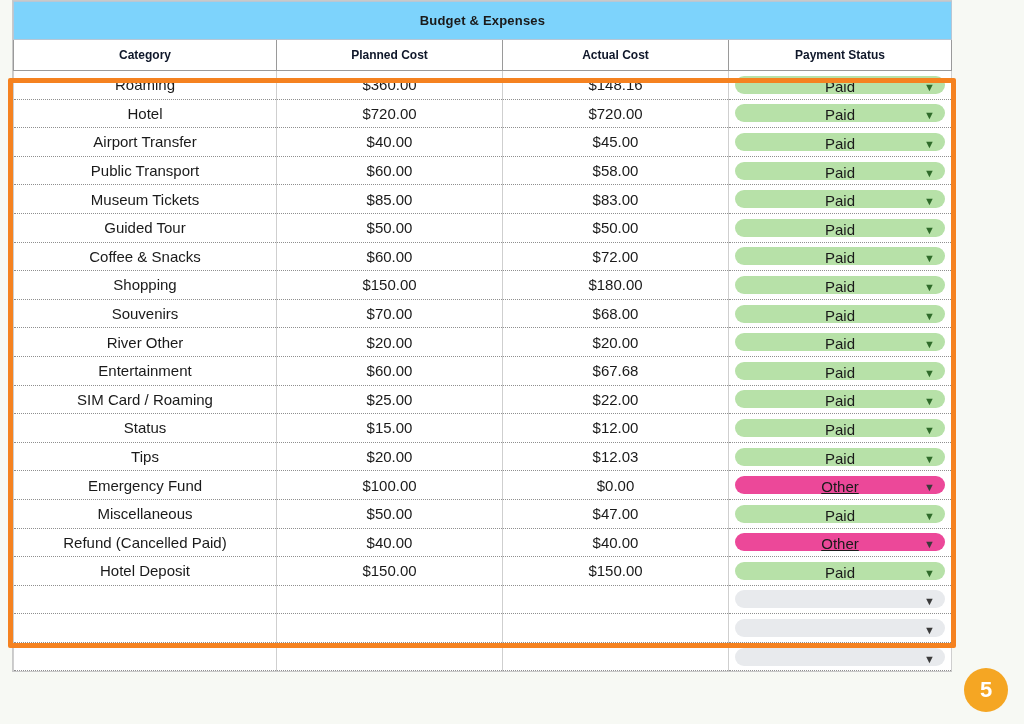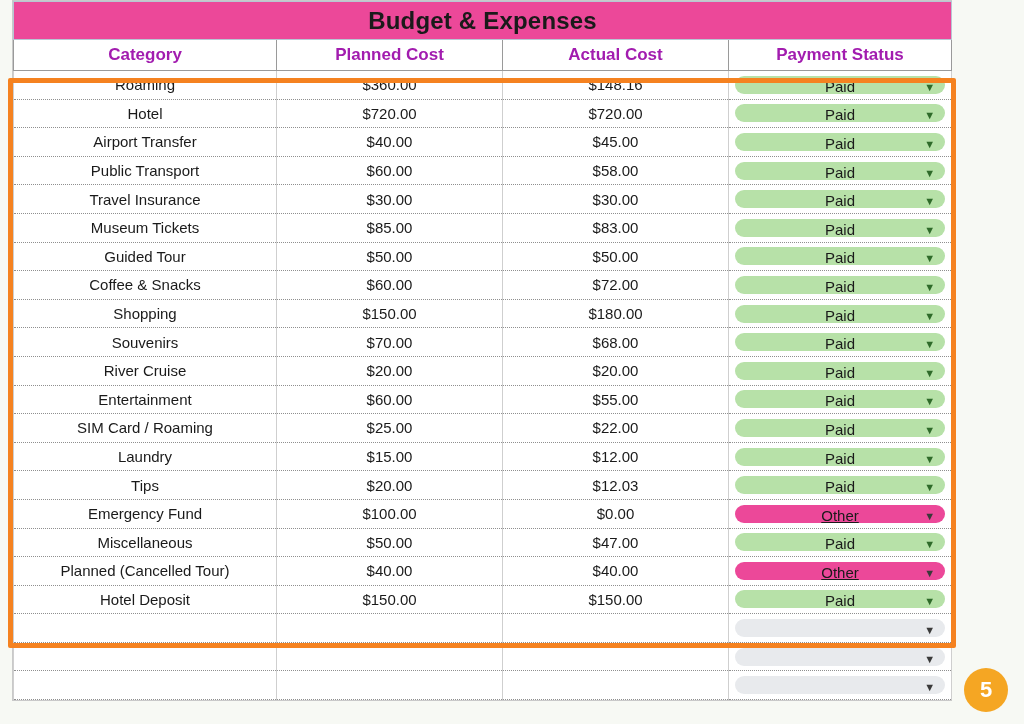--- a/index.html
+++ b/index.html
@@ -24,34 +24,34 @@
     border-collapse: collapse;
     width: 100%;
     table-layout: fixed;
   }
   col.c-category { width: 263px; }
   col.c-planned  { width: 226px; }
   col.c-actual   { width: 226px; }
   col.c-status   { width: 223px; }
 
   .title-row td {
-    background: #ec4899;
+    background: #7dd3fc;
     text-align: center;
     font-weight: bold;
-    font-size: 24px;
+    font-size: 13px;
     color: #1a1a1a;
     height: 35px;
     border: 1px solid #b8c6d4;
     letter-spacing: 0.2px;
   }
   .head-row td {
     text-align: center;
     font-weight: bold;
-    font-size: 17px;
-    color: #a21caf;
+    font-size: 12px;
+    color: #0f172a;
     height: 28px;
     border: 1px solid #9a9a9a;
     background: #ffffff;
   }
   .data-row td {
     text-align: center;
     font-size: 15px;
     color: #1a1a1a;
     height: 27.6px;
     border-left: 1px solid #cfcfcf;
@@ -178,28 +178,20 @@
         </tr>
         <tr class="data-row">
           <td class="cat">Public Transport</td>
           <td>$60.00</td>
           <td>$58.00</td>
           <td class="status-cell">
             <span class="chip paid"><span>Paid</span><span class="caret">▼</span></span>
           </td>
         </tr>
         <tr class="data-row">
-          <td class="cat">Travel Insurance</td>
-          <td>$30.00</td>
-          <td>$30.00</td>
-          <td class="status-cell">
-            <span class="chip paid"><span>Paid</span><span class="caret">▼</span></span>
-          </td>
-        </tr>
-        <tr class="data-row">
           <td class="cat">Museum Tickets</td>
           <td>$85.00</td>
           <td>$83.00</td>
           <td class="status-cell">
             <span class="chip paid"><span>Paid</span><span class="caret">▼</span></span>
           </td>
         </tr>
         <tr class="data-row">
           <td class="cat">Guided Tour</td>
           <td>$50.00</td>
@@ -226,45 +218,45 @@
         </tr>
         <tr class="data-row">
           <td class="cat">Souvenirs</td>
           <td>$70.00</td>
           <td>$68.00</td>
           <td class="status-cell">
             <span class="chip paid"><span>Paid</span><span class="caret">▼</span></span>
           </td>
         </tr>
         <tr class="data-row">
-          <td class="cat">River Cruise</td>
+          <td class="cat">River Other</td>
           <td>$20.00</td>
           <td>$20.00</td>
           <td class="status-cell">
             <span class="chip paid"><span>Paid</span><span class="caret">▼</span></span>
           </td>
         </tr>
         <tr class="data-row">
           <td class="cat">Entertainment</td>
           <td>$60.00</td>
-          <td>$55.00</td>
+          <td>$67.68</td>
           <td class="status-cell">
             <span class="chip paid"><span>Paid</span><span class="caret">▼</span></span>
           </td>
         </tr>
         <tr class="data-row">
           <td class="cat">SIM Card / Roaming</td>
           <td>$25.00</td>
           <td>$22.00</td>
           <td class="status-cell">
             <span class="chip paid"><span>Paid</span><span class="caret">▼</span></span>
           </td>
         </tr>
         <tr class="data-row">
-          <td class="cat">Laundry</td>
+          <td class="cat">Status</td>
           <td>$15.00</td>
           <td>$12.00</td>
           <td class="status-cell">
             <span class="chip paid"><span>Paid</span><span class="caret">▼</span></span>
           </td>
         </tr>
         <tr class="data-row">
           <td class="cat">Tips</td>
           <td>$20.00</td>
           <td>$12.03</td>
@@ -282,21 +274,21 @@
         </tr>
         <tr class="data-row">
           <td class="cat">Miscellaneous</td>
           <td>$50.00</td>
           <td>$47.00</td>
           <td class="status-cell">
             <span class="chip paid"><span>Paid</span><span class="caret">▼</span></span>
           </td>
         </tr>
         <tr class="data-row">
-          <td class="cat">Planned (Cancelled Tour)</td>
+          <td class="cat">Refund (Cancelled Paid)</td>
           <td>$40.00</td>
           <td>$40.00</td>
           <td class="status-cell">
             <span class="chip other"><span>Other</span><span class="caret">▼</span></span>
           </td>
         </tr>
         <tr class="data-row">
           <td class="cat">Hotel Deposit</td>
           <td>$150.00</td>
           <td>$150.00</td>

